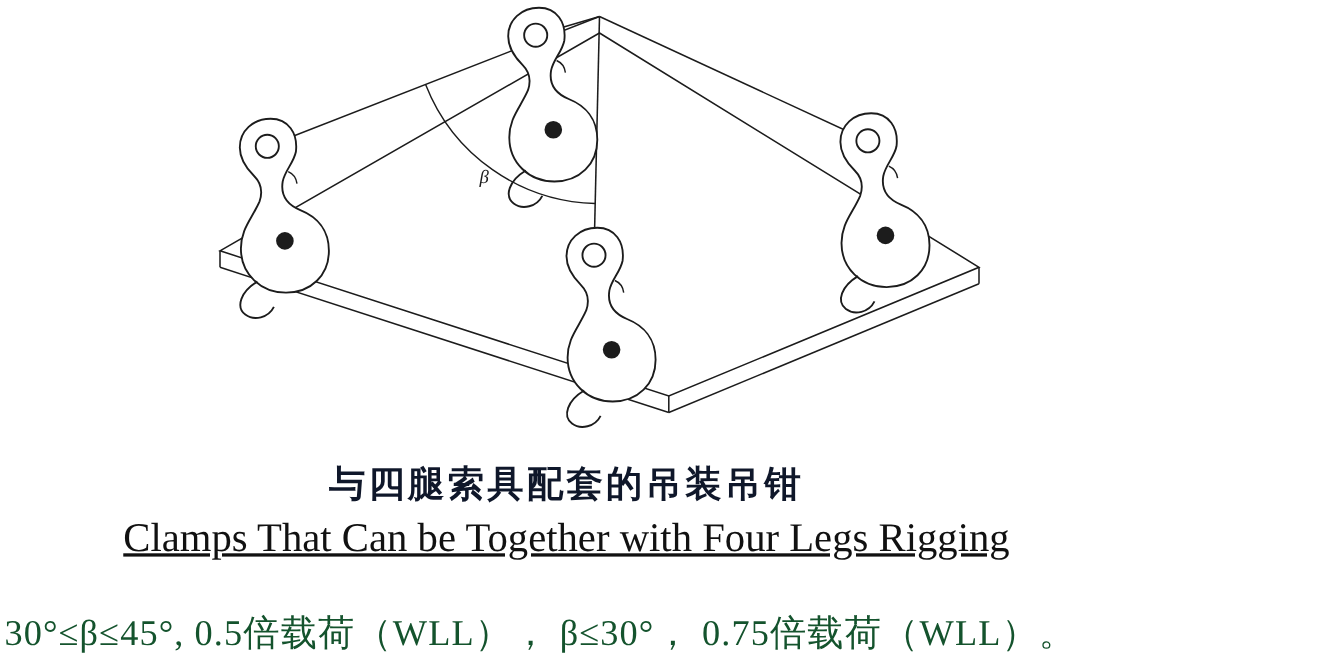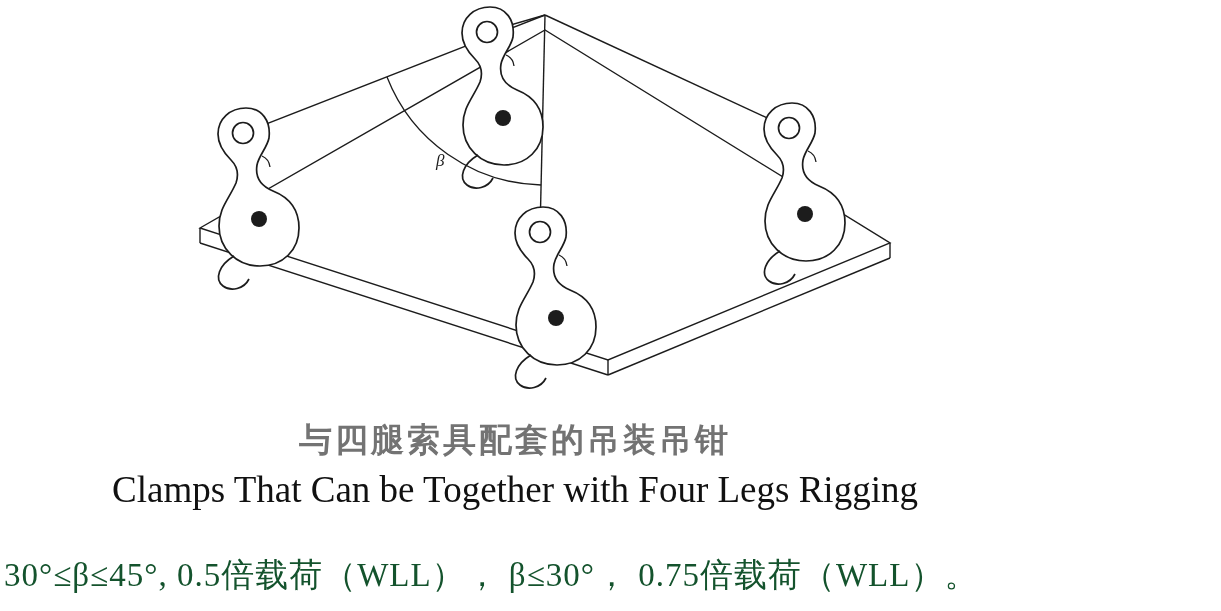--- a/index.html
+++ b/index.html
@@ -15,28 +15,29 @@
   .caption-block{
     position:absolute;left:0;top:420px;width:1030px;
     text-align:center;
   }
   .title-zh{
     font-family:"DejaVu Sans","Liberation Sans",sans-serif;
     font-weight:bold;
     font-size:33px;
     letter-spacing:3px;
     line-height:1.2;
-    color:#737373;
+    color:#0f172a;
   }
   .title-en{
     font-family:"Liberation Serif","DejaVu Serif",serif;
     font-size:37px;
     margin-top:8px;
     color:#111;
     white-space:nowrap;
+    text-decoration:underline;
   }
   .spec-line{
     position:absolute;left:4px;top:553px;width:1215px;
     font-family:"Liberation Serif","DejaVu Serif",serif;
     font-size:33px;
     letter-spacing:1px;
     color:#14532d;
     white-space:nowrap;
   }
   svg line, svg path, svg polygon, svg circle{vector-effect:non-scaling-stroke;}

